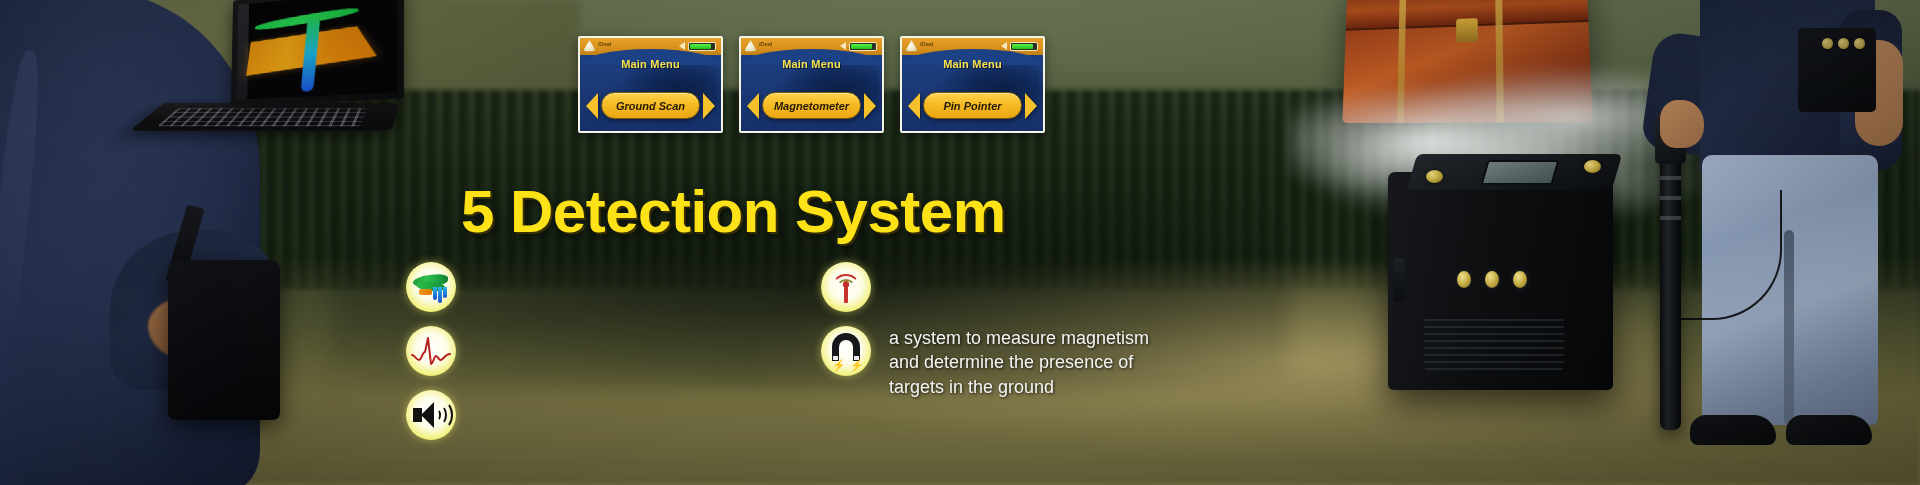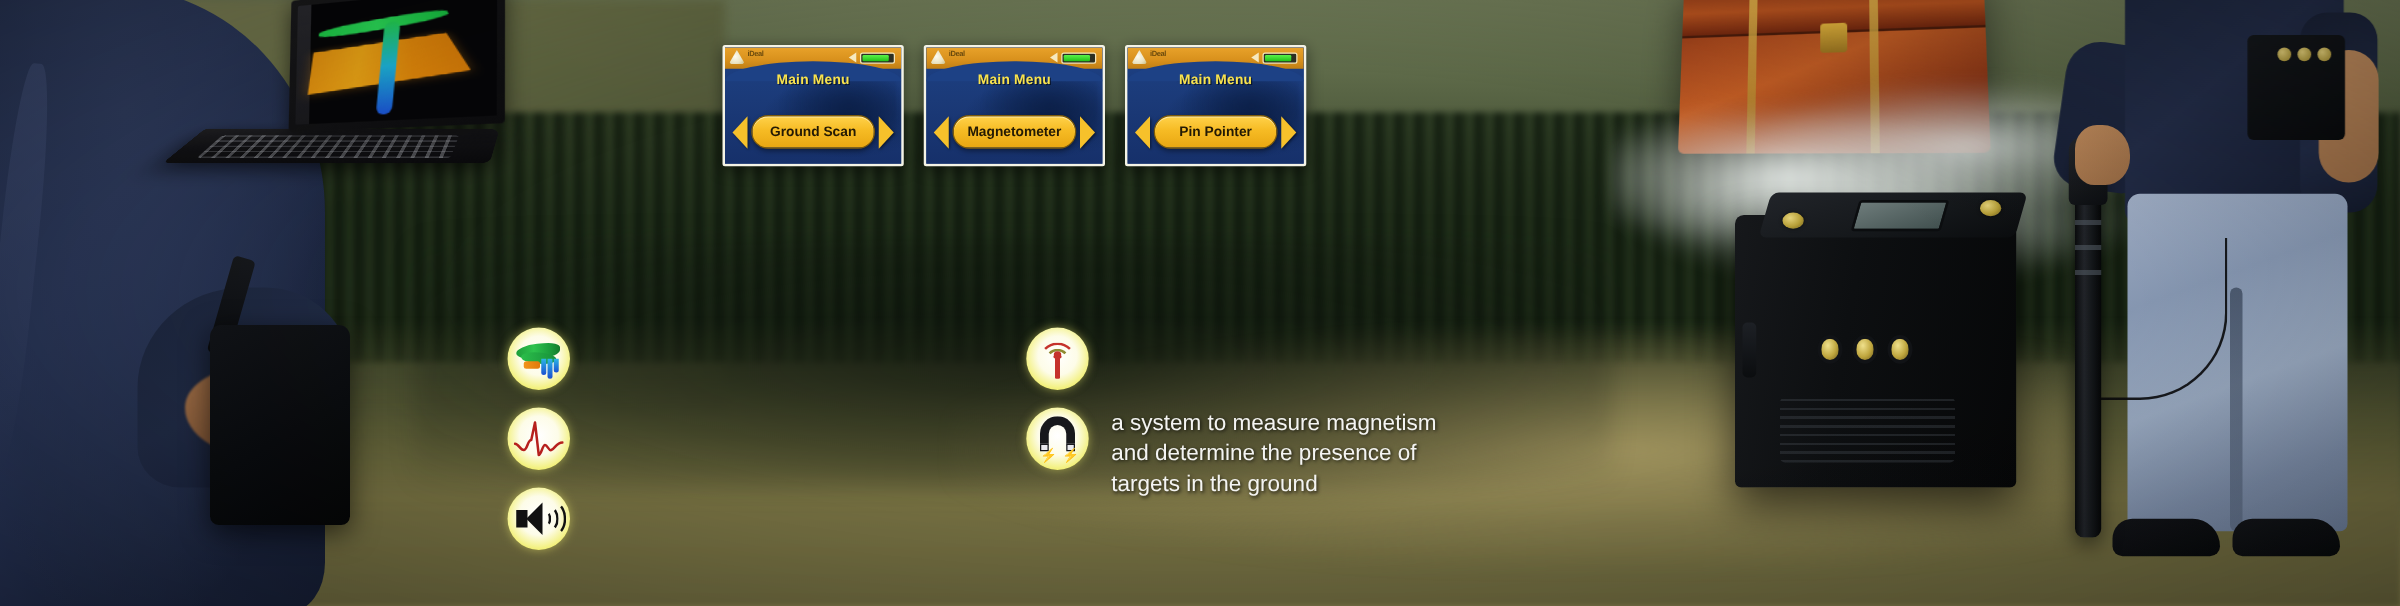--- a/index.html
+++ b/index.html
@@ -401,21 +401,21 @@
   .dev-title {
     position:absolute; left:0; right:0; top:20px;
     text-align:center;
     font-size:11px; font-weight:bold;
     color:#f8e24d;
     text-shadow:1px 1px 0 rgba(0,0,0,.55);
     letter-spacing:.2px;
   }
   .dev-select {
     position:absolute; left:6px; right:6px; top:54px;
-    display:flex; align-items:center; justify-content:space-between;
+    display:flex; align-items:center; justify-content:space-between;font-style:italic;
   }
   .arrow-l, .arrow-r {
     width:0; height:0;
     border-top:13px solid transparent;
     border-bottom:13px solid transparent;
     filter:drop-shadow(1px 1px 1px rgba(0,0,0,.5));
   }
   .arrow-l { border-right:12px solid #f6c12b; }
   .arrow-r { border-left:12px solid #f6c12b; }
   .dev-btn {
@@ -708,20 +708,21 @@
       <div class="dev-title">Main Menu</div>
       <div class="dev-select">
         <div class="arrow-l"></div>
         <div class="dev-btn">Pin Pointer</div>
         <div class="arrow-r"></div>
       </div>
     </div>
 
   </div>
 
+  <div class="headline">5 Detection System</div>
 
   <div class="features">
 
     <div class="fcol left">
 
       <div class="feat">
         <div class="feat-icon">
           <div class="ic-3d">
             <div class="terr"></div>
               <div class="terr2"></div>

